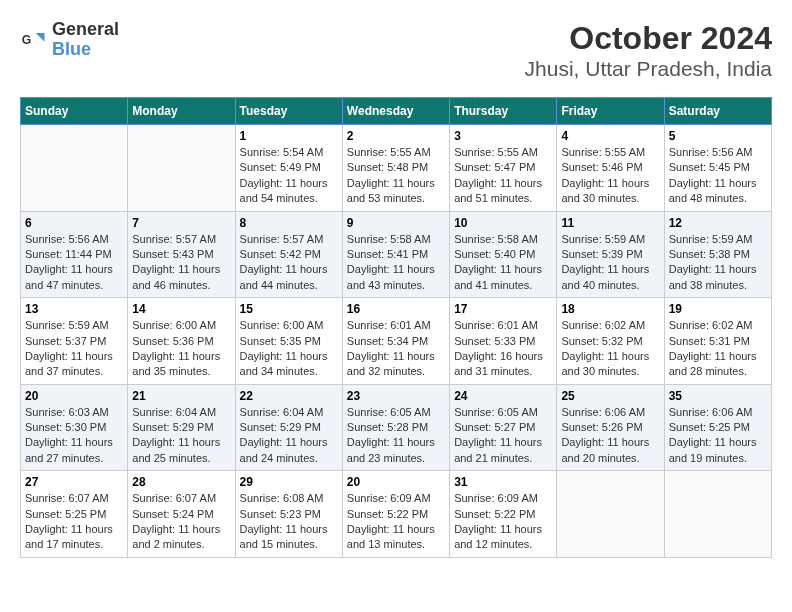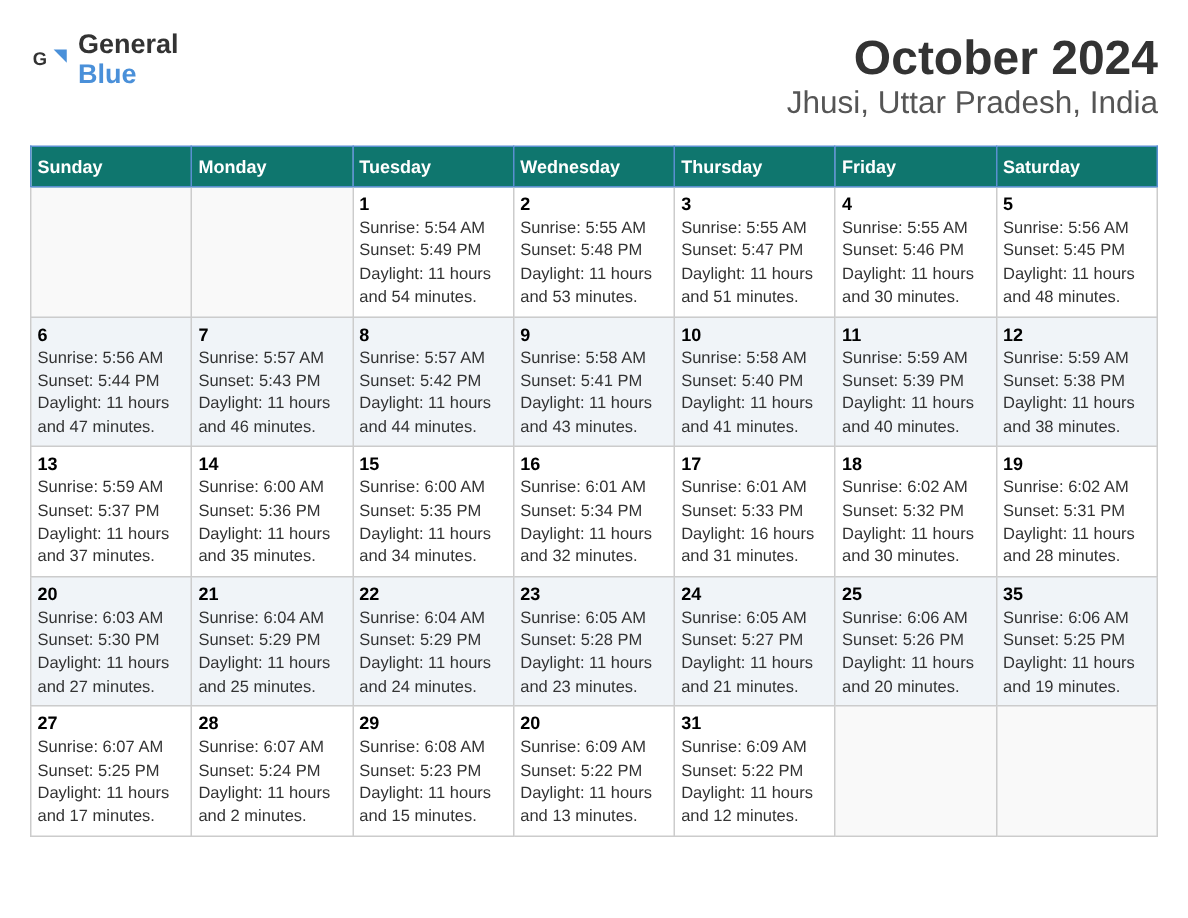--- a/index.html
+++ b/index.html
@@ -162,21 +162,21 @@
           <span>Sunset: 5:45 PM</span><br>
           <span>Daylight: 11 hours and 48 minutes.</span>
         </div>
       </td>
       </tr>
       <tr>
         <td>
         <span class="day-number">6</span>
         <div class="day-info">
           <span>Sunrise: 5:56 AM</span><br>
-          <span>Sunset: 5:44 PM</span><br>
+          <span>Sunset: 11:44 PM</span><br>
           <span>Daylight: 11 hours and 47 minutes.</span>
         </div>
       </td>
         <td>
         <span class="day-number">7</span>
         <div class="day-info">
           <span>Sunrise: 5:57 AM</span><br>
           <span>Sunset: 5:43 PM</span><br>
           <span>Daylight: 11 hours and 46 minutes.</span>
         </div>

